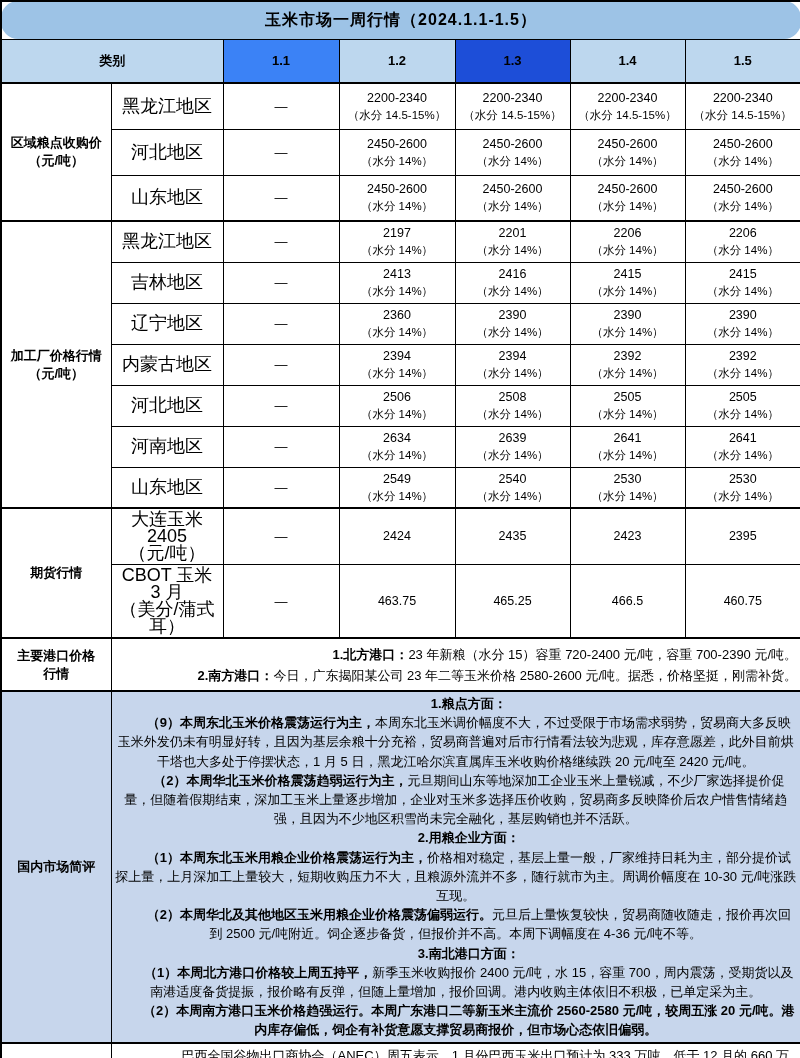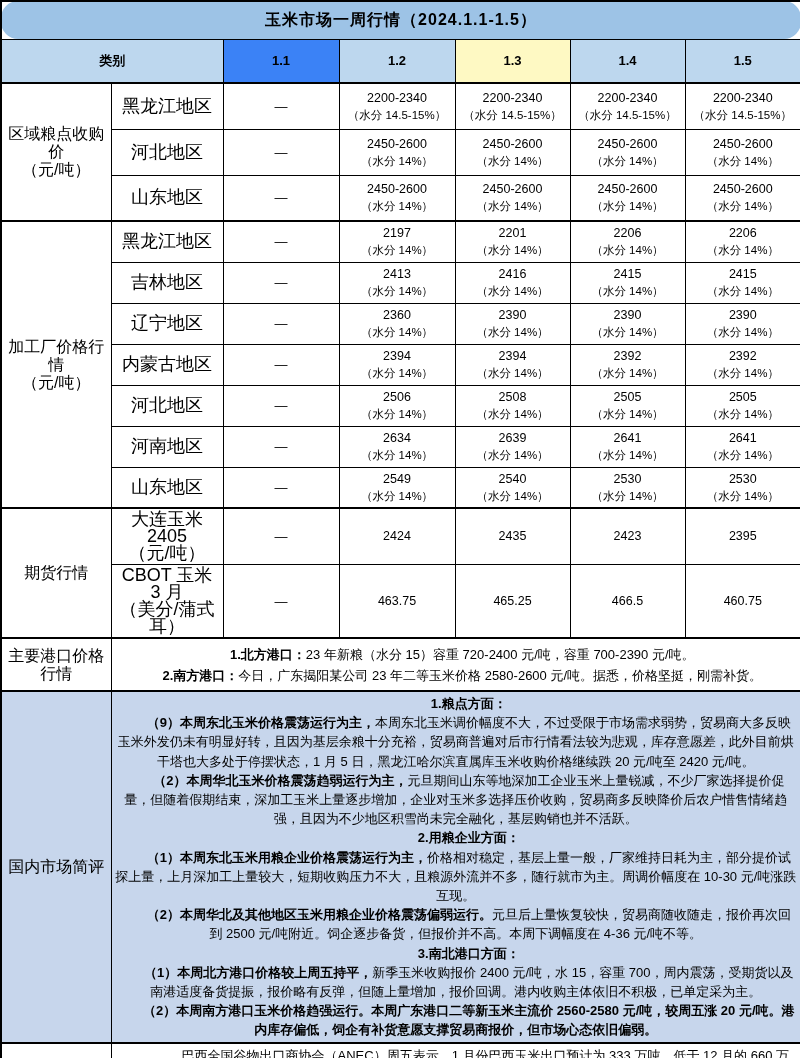--- a/index.html
+++ b/index.html
@@ -29,22 +29,22 @@
   }
   td.hdr-cell {
     height: 44px;
     font-size: 13px;
     font-weight: bold;
   }
 
   tr.sec-top td { border-top: 2px solid #000; }
 
   td.label-cell {
-    font-weight: normal;
-    font-size: 16px;
+    font-weight: bold;
+    font-size: 13px;
     line-height: 18px;
     padding: 2px 4px;
   }
   td.name-cell {
     font-size: 18px;
     line-height: 17px;
     font-weight: normal;
   }
   td.val-cell { font-size: 12.5px; }
   td.val-cell .v { line-height: 17px; }
@@ -59,21 +59,21 @@
     text-align: left;
     padding: 4px 8px 4px 6px;
   }
   td.text-cell p {
     margin: 0;
     font-size: 13px;
     line-height: 19.2px;
   }
   td.text-cell .b { font-weight: bold; }
 
-  tr.row-ports td.text-cell { height: 53px; }
+  tr.row-ports td.text-cell { height: 53px; text-align: right; }
   tr.row-ports td.text-cell p { text-indent: 1em; line-height: 21px; }
   tr.row-review td { background: #C7D6EC; }
   tr.row-review td.text-cell p { text-indent: 2em; }
   tr.row-news td.text-cell { height: 60px; padding-left: 36px; }
   tr.row-news td.text-cell p { text-indent: 2em; }
 </style>
 </head>
 <body>
 
 <table class="market">
@@ -87,21 +87,21 @@
       <col style="width:116px">
   </colgroup>
   <thead>
     <tr>
       <td colspan="7" class="title-cell" style="background: rgb(157, 195, 230); border-radius: 17px;">玉米市场一周行情（2024.1.1-1.5）</td>
     </tr>
     <tr id="header-row">
       <td colspan="2" class="hdr-cell" style="background: rgb(189, 215, 238);">类别</td>
     <td class="hdr-cell" style="background: #3b82f6;">1.1</td>
         <td class="hdr-cell" style="background: rgb(189, 215, 238);">1.2</td>
-        <td class="hdr-cell" style="background: #fef9c3;">1.3</td>
+        <td class="hdr-cell" style="background: #1d4ed8;">1.3</td>
         <td class="hdr-cell" style="background: rgb(189, 215, 238);">1.4</td>
         <td class="hdr-cell" style="background: rgb(189, 215, 238);">1.5</td>
       </tr>
   </thead>
   <tbody id="table-body">
       <tr class="h46 sec-top">
         <td class="label-cell" rowspan="3">
           <div>区域粮点收购价</div>
           <div>（元/吨）</div>
         </td>

